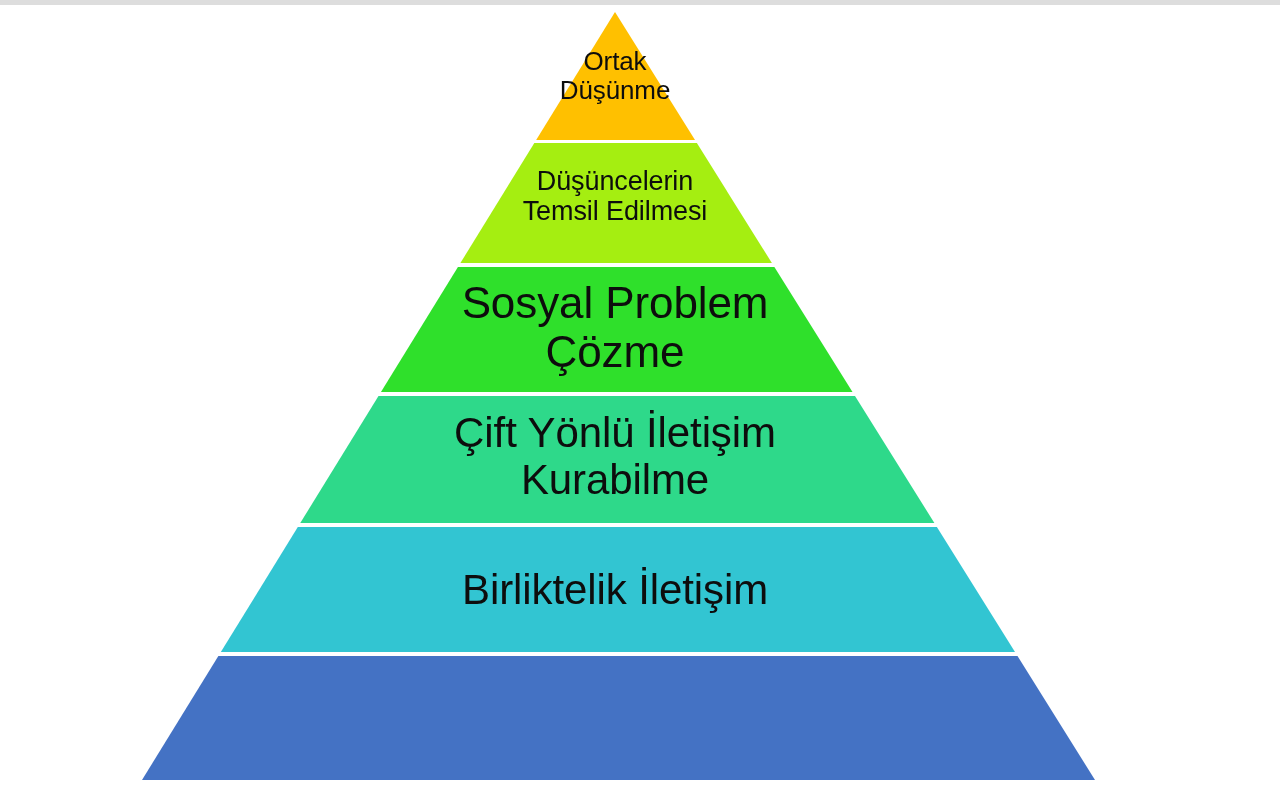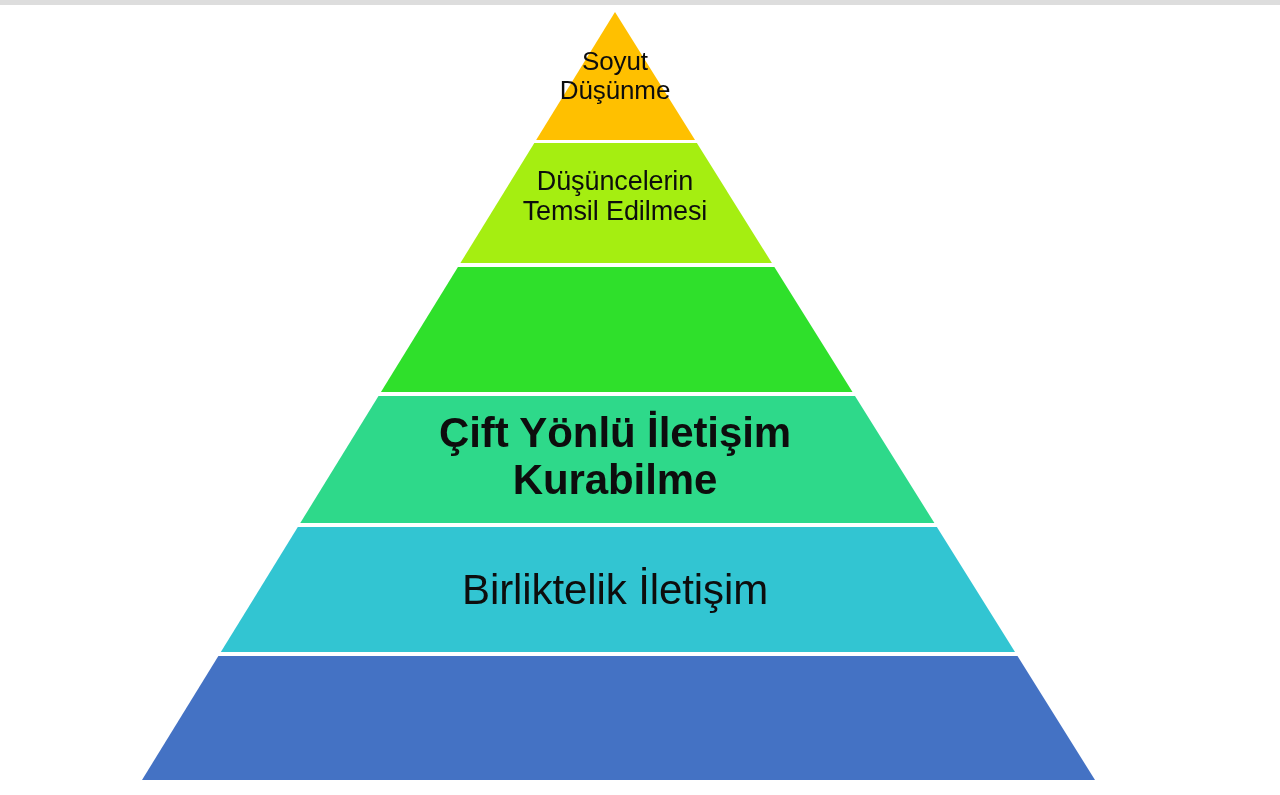--- a/index.html
+++ b/index.html
@@ -57,26 +57,28 @@
     <g id="tier-shapes">
         <polygon points="615.00,12.00 615.00,12.00 695.00,140.00 536.17,140.00" fill="#FFC000"></polygon>
         <polygon points="534.32,143.00 696.88,143.00 771.88,263.00 460.41,263.00" fill="#A5EE11"></polygon>
         <polygon points="457.95,267.00 774.38,267.00 852.50,392.00 380.96,392.00" fill="#2FE02B"></polygon>
         <polygon points="378.50,396.00 855.00,396.00 934.38,523.00 300.28,523.00" fill="#2ED98A"></polygon>
         <polygon points="297.82,527.00 936.88,527.00 1015.00,652.00 220.83,652.00" fill="#32C5D2"></polygon>
         <polygon points="218.37,656.00 1017.50,656.00 1095.00,780.00 142.00,780.00" fill="#4472C4"></polygon>
       </g>
   </svg>
 
-  <div class="tier-label" style="left:435px; top:47px; width:360px; font-size:26px;">Soyut
+  <div class="tier-label" style="left:435px; top:47px; width:360px; font-size:26px;">Ortak
 Düşünme</div>
 
   <div class="tier-label" style="left:435px; top:166px; width:360px; font-size:27px;">Düşüncelerin
 Temsil Edilmesi</div>
 
+  <div class="tier-label" style="left:355px; top:278px; width:520px; font-size:44px;">Sosyal Problem
+Çözme</div>
 
-  <div class="tier-label" style="left:335px; top:409px; width:560px; font-size:42px;font-weight:bold;">Çift Yönlü İletişim
+  <div class="tier-label" style="left:335px; top:409px; width:560px; font-size:42px;">Çift Yönlü İletişim
 Kurabilme</div>
 
   <div class="tier-label" style="left:295px; top:566px; width:640px; font-size:42px;">Birliktelik İletişim</div>
 
 
 </div>
 
 </body></html>

